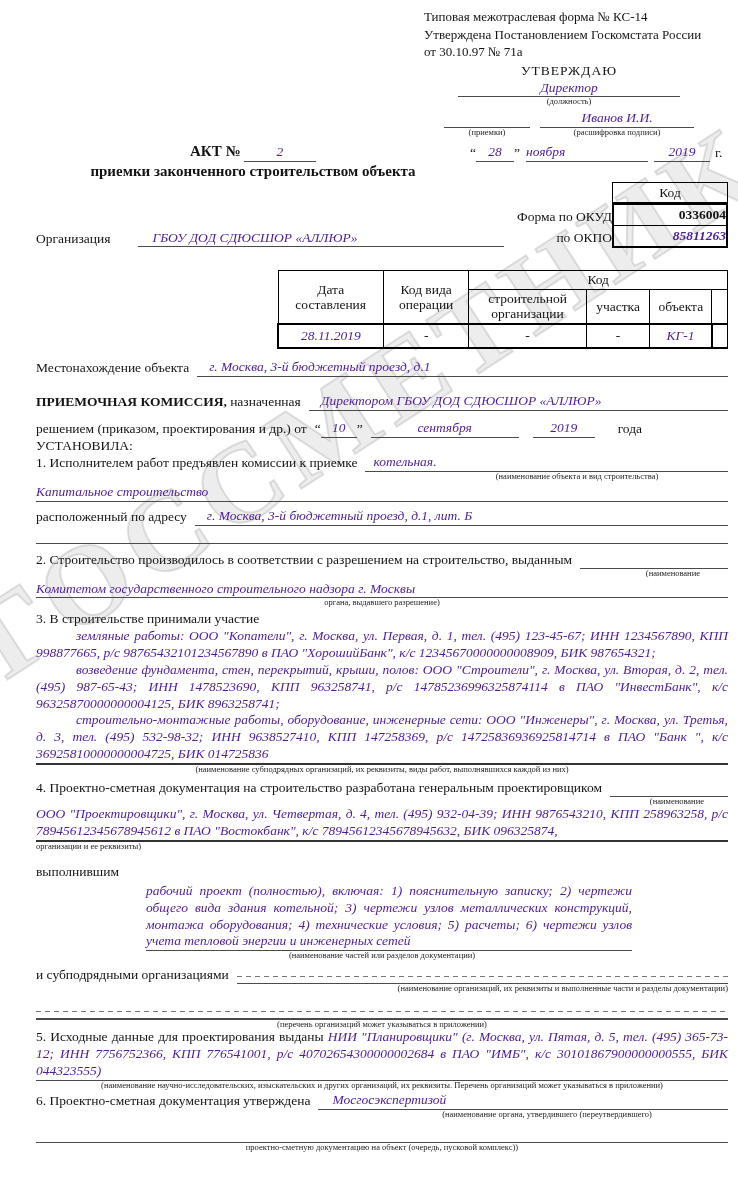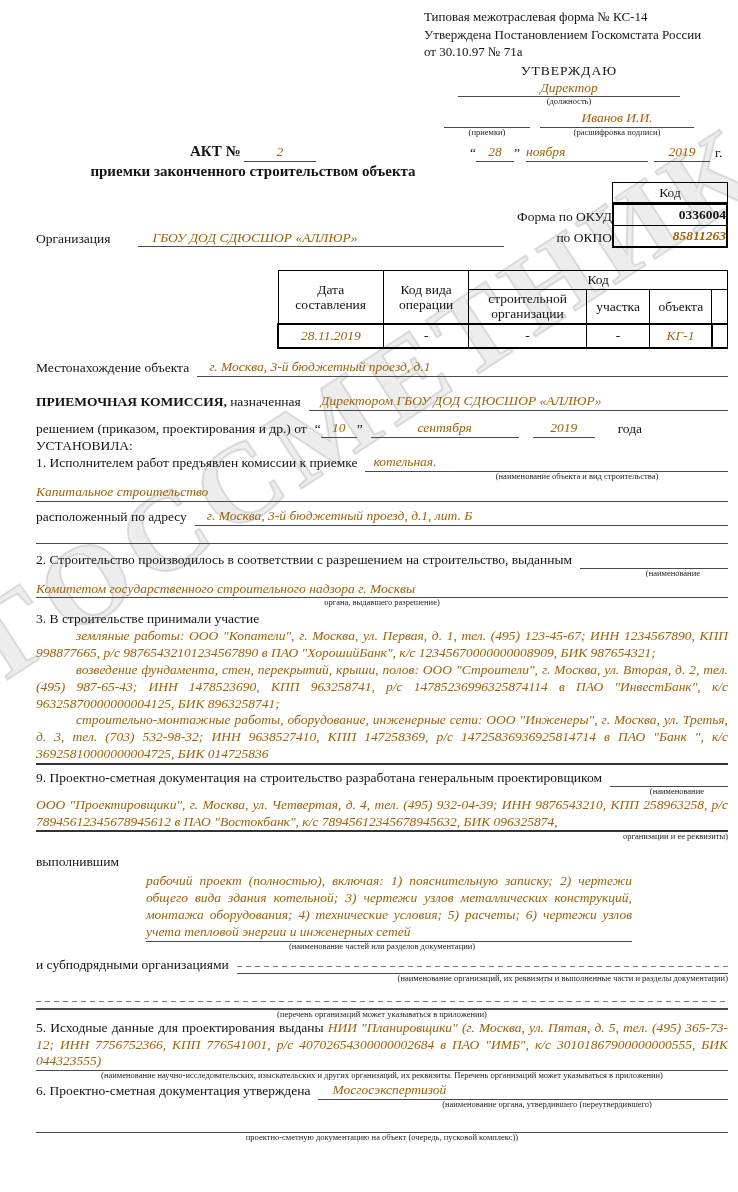--- a/index.html
+++ b/index.html
@@ -6,22 +6,22 @@
   .doc{position:relative;width:738px;height:1192px;box-sizing:border-box;
        padding:8px 10px 0 36px;overflow:hidden;background:#fff;
        font-family:"Liberation Serif","DejaVu Serif",serif;font-size:13.5px;
        color:#141414;line-height:1.25;}
   .wm{position:absolute;left:-130px;top:640px;transform:rotate(-33deg);
       transform-origin:0 0;font-size:112px;font-weight:bold;white-space:nowrap;
       letter-spacing:8px;color:rgba(125,125,125,0.14);
       -webkit-text-stroke:2px rgba(125,125,125,0.22);z-index:0;pointer-events:none;}
   .z{position:relative;z-index:1;}
   .b{font-weight:bold;}
-  .blue{color:#a16207;font-style:italic;}
-  .cap{font-size:8.5px;color:#1c1c1c;line-height:1.15;text-align:right;}
+  .blue{color:#4c1d95;font-style:italic;}
+  .cap{font-size:8.5px;color:#1c1c1c;line-height:1.15;}
   .c{text-align:center;}
   .r{text-align:right;}
   .line{display:flex;align-items:flex-end;}
   .lbl{white-space:nowrap;padding-right:8px;}
   .fill{border-bottom:1px solid #4a4a4a;min-height:16px;}
   .grow{flex:1;}
   .fillc{text-align:center;}
   .stamp{width:304px;margin-left:auto;font-size:13px;line-height:1.35;}
   .approve{width:250px;margin-left:auto;margin-right:34px;margin-top:2px;}
   .approve .fill{display:block;}
@@ -184,24 +184,25 @@
     <span class="lbl">2. Строительство производилось в соответствии с разрешением на строительство, выданным</span>
     <span class="fill grow">&nbsp;</span>
   </div>
   <div class="cap r" style="padding-right:28px;">(наименование</div>
   <div class="fill blue z" style="margin-top:2px;">Комитетом государственного строительного надзора г. Москвы</div>
   <div class="cap c">органа, выдавшего разрешение)</div>
 
   <div class="z" style="margin-top:3px;">3. В строительстве принимали участие</div>
   <div class="para ind blue z">земляные работы: ООО "Копатели", г. Москва, ул. Первая, д. 1, тел. (495) 123-45-67; ИНН 1234567890, КПП 998877665, р/с 98765432101234567890 в ПАО "ХорошийБанк", к/с 12345670000000008909, БИК 987654321;</div>
   <div class="para ind blue z">возведение фундамента, стен, перекрытий, крыши, полов: ООО "Строители", г. Москва,  ул. Вторая, д. 2, тел. (495) 987-65-43; ИНН 1478523690, КПП 963258741, р/с 14785236996325874114 в ПАО "ИнвестБанк", к/с 96325870000000004125, БИК 8963258741;</div>
-  <div class="para ind blue z hr2">строительно-монтажные работы, оборудование, инженерные сети: ООО "Инженеры", г. Москва, ул. Третья, д. 3, тел. (703) 532-98-32; ИНН 9638527410, КПП 147258369, р/с 14725836936925814714 в ПАО "Банк ", к/с 36925810000000004725, БИК 014725836</div>
+  <div class="para ind blue z hr2">строительно-монтажные работы, оборудование, инженерные сети: ООО "Инженеры", г. Москва, ул. Третья, д. 3, тел. (495) 532-98-32; ИНН 9638527410, КПП 147258369, р/с 14725836936925814714 в ПАО "Банк ", к/с 36925810000000004725, БИК 014725836</div>
+  <div class="cap c z">(наименование субподрядных организаций, их реквизиты, виды работ, выполнявшихся каждой из них)</div>
 
   <div class="line z" style="margin-top:4px;">
-    <span class="lbl">9. Проектно-сметная документация на строительство разработана генеральным проектировщиком</span>
+    <span class="lbl">4. Проектно-сметная документация на строительство разработана генеральным проектировщиком</span>
     <span class="fill grow">&nbsp;</span>
   </div>
   <div class="cap r" style="padding-right:24px;">(наименование</div>
   <div class="para blue z hr2">ООО "Проектировщики", г. Москва, ул. Четвертая, д. 4, тел. (495) 932-04-39; ИНН 9876543210, КПП 258963258, р/с 78945612345678945612 в ПАО "Востокбанк", к/с 78945612345678945632, БИК 096325874,</div>
   <div class="cap z">организации и ее реквизиты)</div>
   <div class="z" style="margin-top:12px;">выполнившим</div>
   <div class="para blue z hr1" style="margin:2px 96px 0 110px;">рабочий проект (полностью), включая: 1) пояснительную записку; 2) чертежи общего вида здания котельной; 3) чертежи узлов металлических конструкций, монтажа оборудования; 4) технические условия; 5) расчеты; 6) чертежи узлов учета тепловой энергии и инженерных сетей</div>
   <div class="cap c z">(наименование частей или разделов документации)</div>
   <div class="line z" style="margin-top:5px;text-align:right;">
     <span class="lbl">и субподрядными организациями</span>

